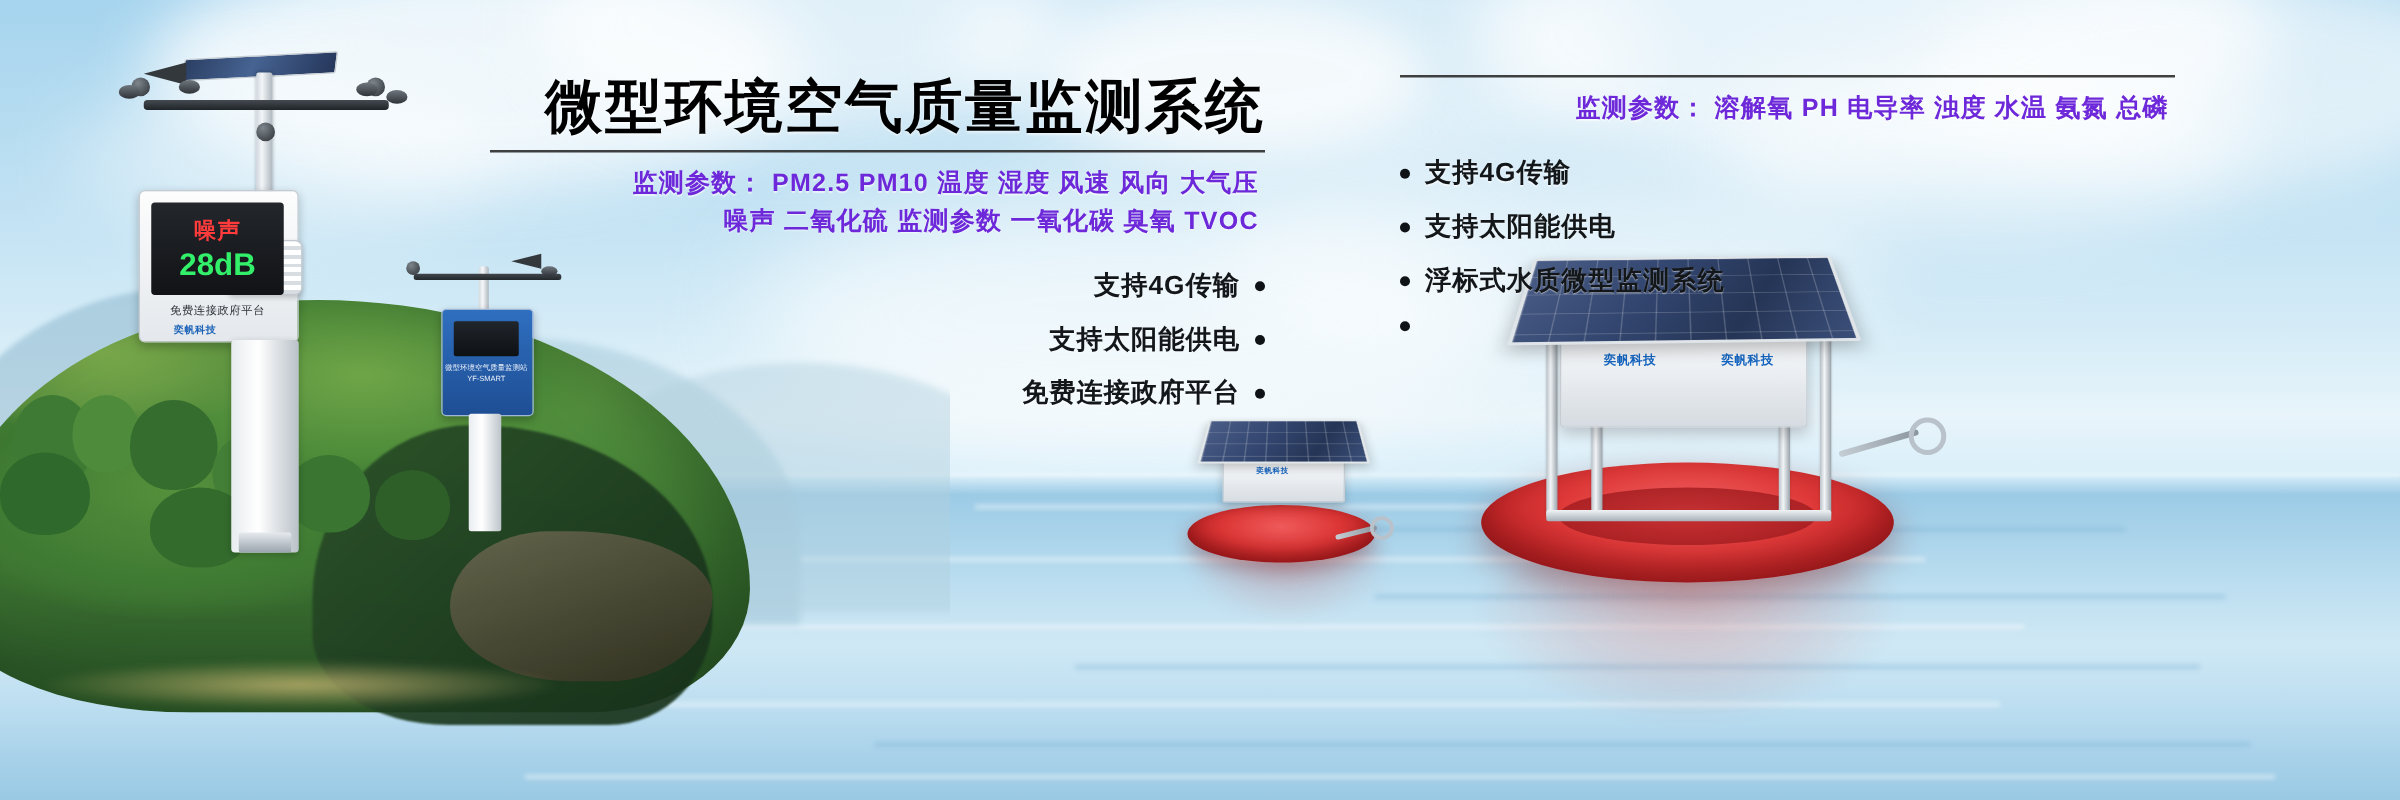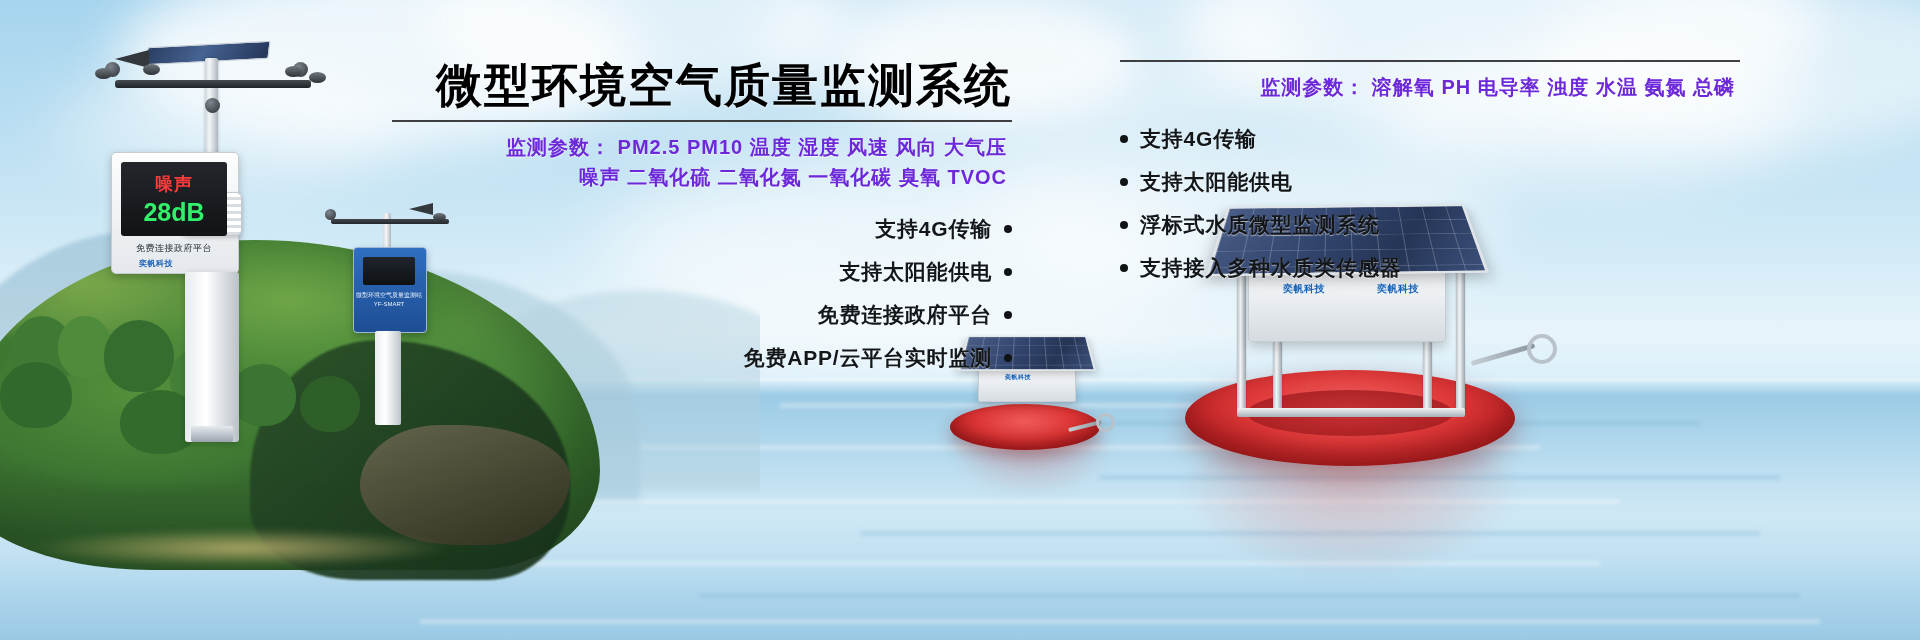--- a/index.html
+++ b/index.html
@@ -446,37 +446,33 @@
   </div>
   <div class="panel-small"></div>
   <div class="probe" style="left:1068px;top:424px;width:34px;height:4px;transform:rotate(-14deg);"></div>
   <div class="probe-tip" style="left:1096px;top:413px;width:13px;height:13px;border-width:3px;"></div>
 
   <div class="panelL">
     <h1 class="headline">微型环境空气质量监测系统</h1>
     <div class="rule"></div>
     <p class="params">
       <span>监测参数： PM2.5  PM10   温度  湿度   风速   风向  大气压</span>
-      <span class="p2">噪声  二氧化硫   二氧化氮   一氧化碳   臭氧   TVOC</span>
+      <span class="p2">噪声  二氧化硫   监测参数   一氧化碳   臭氧   TVOC</span>
     </p>
     <ul class="bullets">
       <li>
         <span>支持4G传输</span>
         <span class="dot"></span>
       </li>
       <li>
         <span>支持太阳能供电</span>
         <span class="dot"></span>
       </li>
       <li>
         <span>免费连接政府平台</span>
-        <span class="dot"></span>
-      </li>
-      <li>
-        <span>免费APP/云平台实时监测</span>
         <span class="dot"></span>
       </li>
     </ul>
   </div>
 
   <div class="panelR">
     <div class="rule"></div>
     <p class="params">
       <span>监测参数： 溶解氧   PH   电导率   浊度   水温   氨氮  总磷</span>
     </p>
@@ -488,18 +484,17 @@
       <li>
         <span class="dot"></span>
         <span>支持太阳能供电</span>
       </li>
       <li>
         <span class="dot"></span>
         <span>浮标式水质微型监测系统</span>
       </li>
       <li>
         <span class="dot"></span>
-        <span>支持接入多种水质类传感器</span>
       </li>
     </ul>
   </div>
 
 </div>
 
 </body></html>

